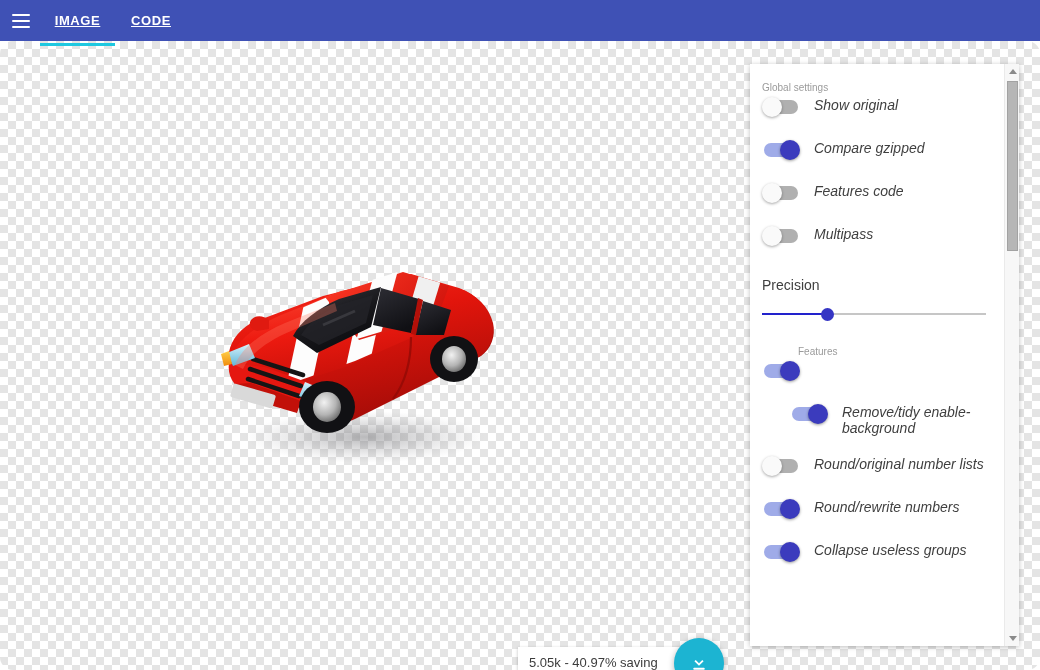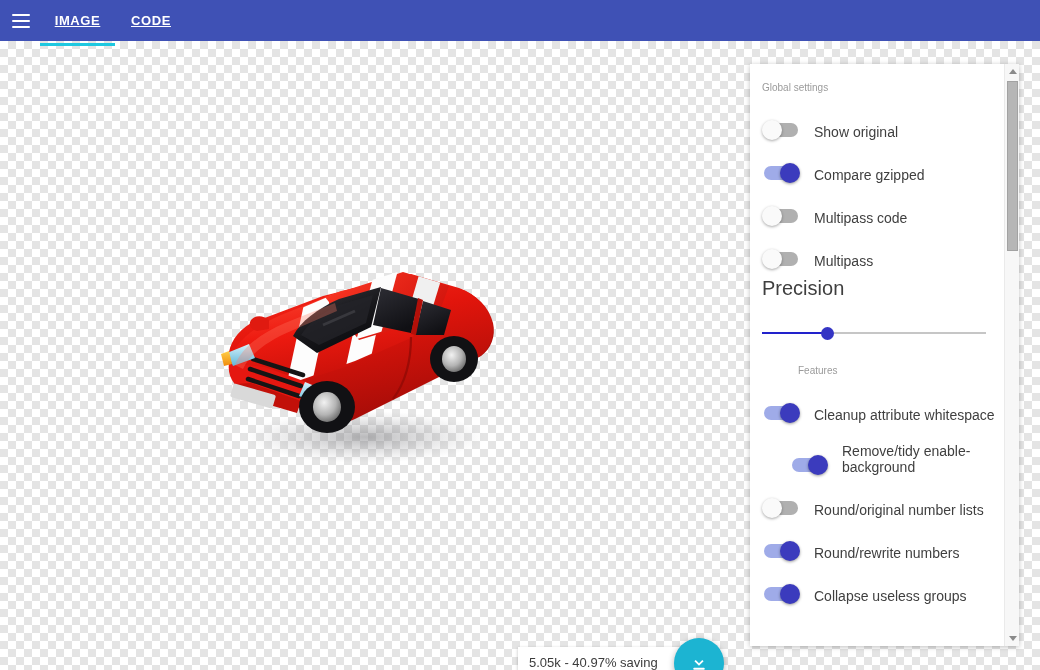--- a/index.html
+++ b/index.html
@@ -71,20 +71,21 @@
     position: absolute;
     left: 0; top: 41px;
     width: 1040px; height: 629px;
     background-color: #ffffff;
     background-image:
       linear-gradient(45deg, #e4e4e4 25%, transparent 25%, transparent 75%, #e4e4e4 75%),
       linear-gradient(45deg, #e4e4e4 25%, transparent 25%, transparent 75%, #e4e4e4 75%);
     background-size: 16px 16px;
     background-position: 0 0, 8px 8px;
     overflow: hidden;
+    border-radius: 13px;
   }
 
   
   #car-wrap {
     position: absolute;
     left: 205px; top: 200px;
     width: 310px; height: 230px;
   }
   #car-wrap svg { display: block; width: 100%; height: 100%; }
 
@@ -144,24 +145,25 @@
 
   .section-title {
     color: #9b9b9b;
     font-size: 10px;
     padding: 18px 0 4px 12px;
   }
   #features-title { padding-top: 20px; margin-left: 36px; }
 
   .row {
     display: flex;
-    align-items: flex-end;
+    align-items: flex-start;
     min-height: 43px;
     padding-left: 12px;
     padding-right: 6px;
+    font-style: italic;
   }
   .row-tall { min-height: 52px; margin-left: 28px; }
 
   .toggle {
     position: relative;
     width: 38px; height: 20px;
     flex: 0 0 38px;
     margin-right: 14px;
     cursor: pointer;
   }
@@ -190,23 +192,23 @@
   .row-label {
     font-size: 14px;
     color: #3f3f3f;
     line-height: 16px;
     max-width: 185px;
   }
 
   
   .slider-block { padding: 8px 12px 4px 12px; }
   .slider-label {
-    font-size: 20px;
+    font-size: 14px;
     color: #3f3f3f;
-    margin-bottom: 25px;
+    margin-bottom: 13px;
   }
   .slider-track-wrap {
     position: relative;
     height: 16px;
     margin-right: 6px;
   }
   .slider-rail {
     position: absolute;
     left: 0; top: 7px;
     width: 100%; height: 2px;
@@ -438,21 +440,21 @@
             <div class="knob"></div>
           </div>
           <div class="row-label">Compare gzipped</div>
         </div>
 
         <div class="row">
           <div class="toggle">
             <div class="track"></div>
             <div class="knob"></div>
           </div>
-          <div class="row-label">Multipass code</div>
+          <div class="row-label">Features code</div>
         </div>
 
         <div class="row">
           <div class="toggle">
             <div class="track"></div>
             <div class="knob"></div>
           </div>
           <div class="row-label">Multipass</div>
         </div>
 
@@ -465,21 +467,20 @@
           </div>
         </div>
 
         <div class="section-title" id="features-title">Features</div>
 
         <div class="row">
           <div class="toggle on">
             <div class="track"></div>
             <div class="knob"></div>
           </div>
-          <div class="row-label">Cleanup attribute whitespace</div>
         </div>
 
         <div class="row row-tall">
           <div class="toggle on">
             <div class="track"></div>
             <div class="knob"></div>
           </div>
           <div class="row-label">Remove/tidy enable-background</div>
         </div>
 

